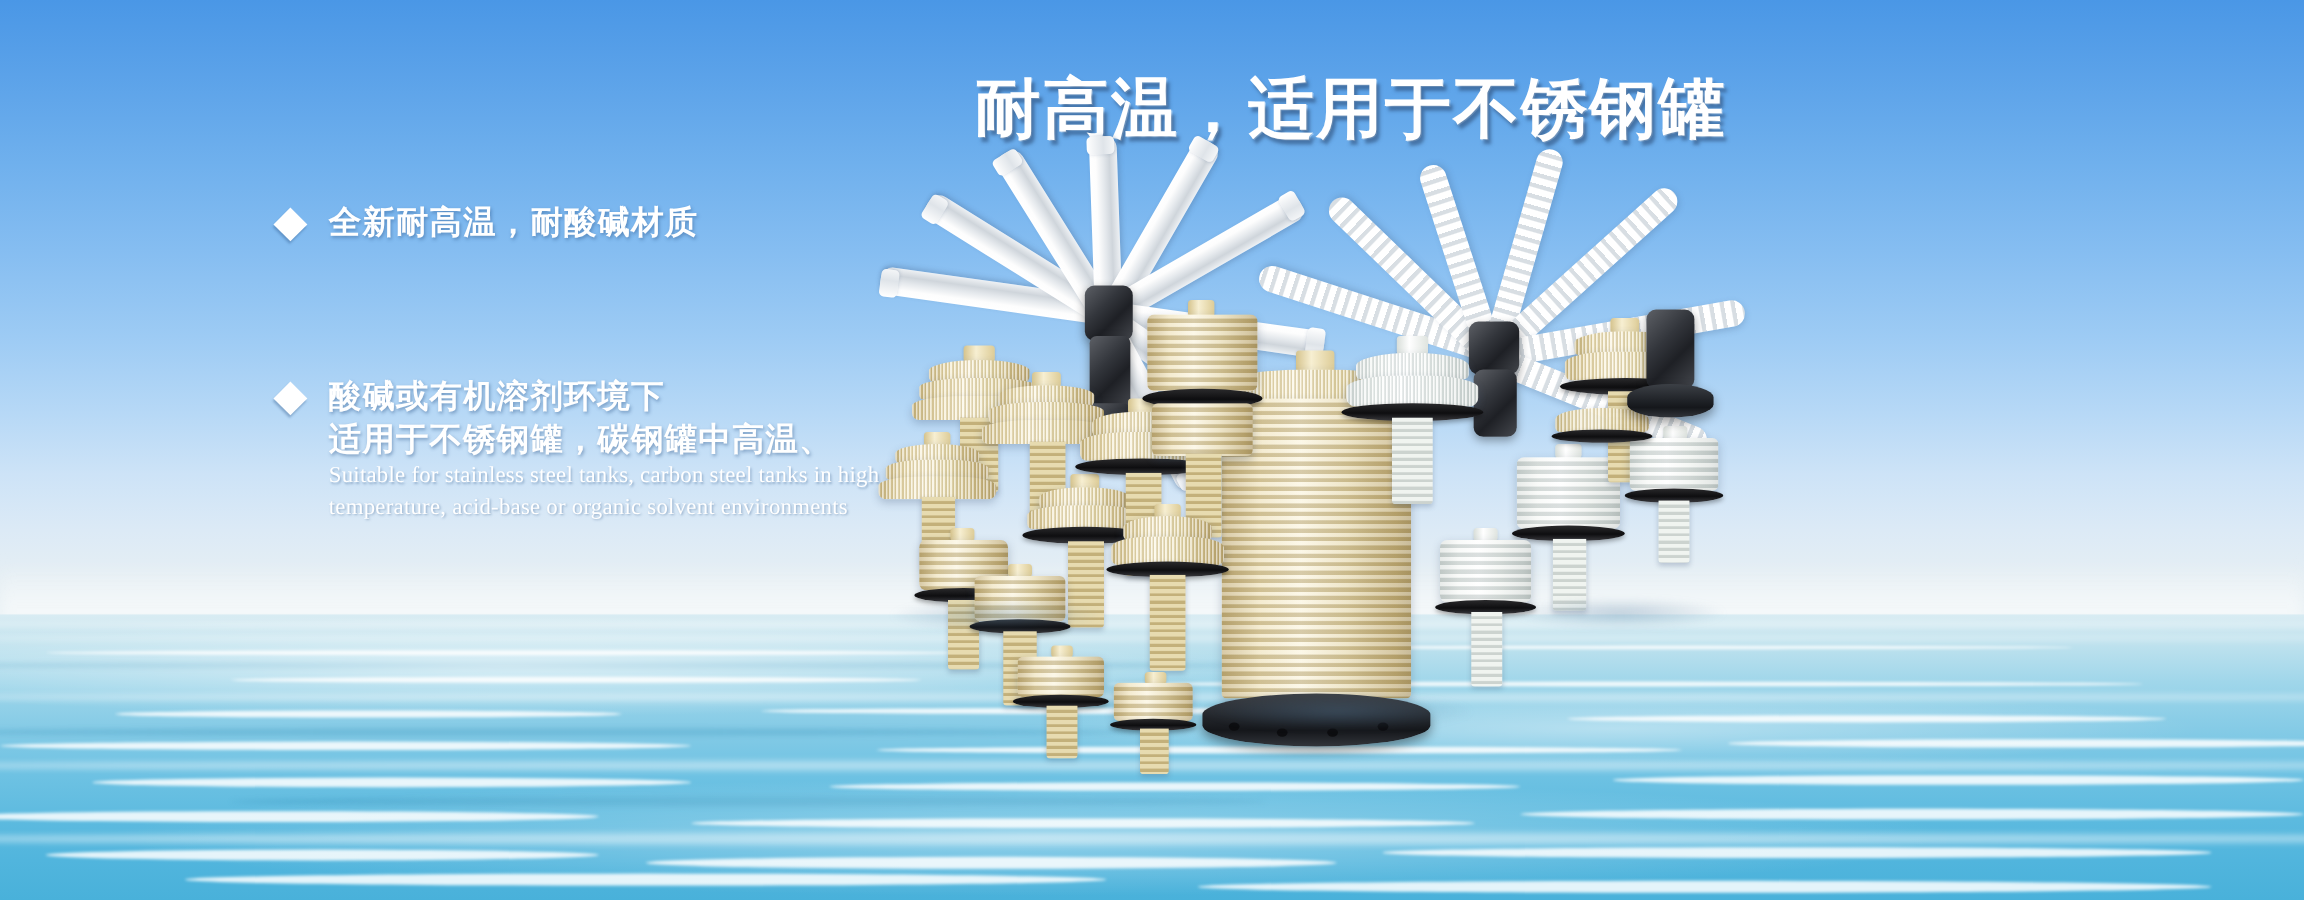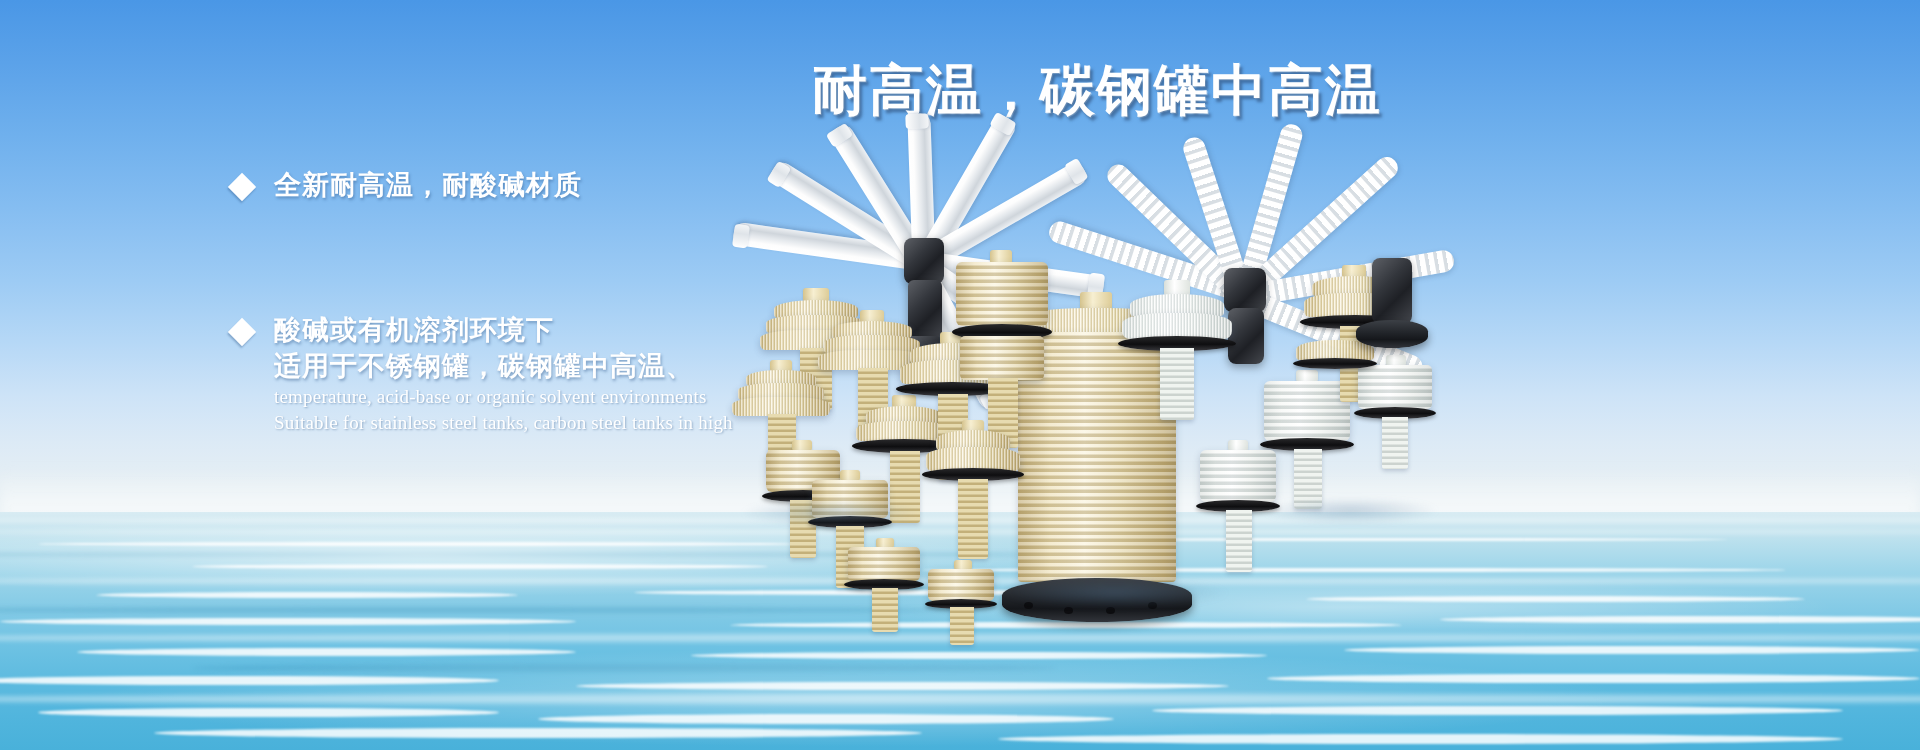--- a/index.html
+++ b/index.html
@@ -259,39 +259,39 @@
     <div class="rip" style="left:66%;top:162px;width:34%;height:9px;"></div>
     <div class="rip soft" style="left:-8%;top:182px;width:120%;height:10px;"></div>
     <div class="rip" style="left:2%;top:196px;width:24%;height:9px;"></div>
     <div class="rip" style="left:28%;top:202px;width:30%;height:10px;"></div>
     <div class="rip" style="left:60%;top:194px;width:36%;height:9px;"></div>
     <div class="rip" style="left:8%;top:216px;width:40%;height:10px;"></div>
     <div class="rip" style="left:52%;top:222px;width:44%;height:10px;"></div>
     <div class="water-sheen"></div>
   </div>
 
-  <div class="title">耐高温，碳钢罐中高温</div>
+  <div class="title">耐高温，适用于不锈钢罐</div>
 
   <div class="feature" id="feature-1">
     <div class="row">
       <div class="diamond"></div>
       <div class="cn">全新耐高温，耐酸碱材质</div>
     </div>
   </div>
 
   <div class="feature" id="feature-2">
     <div class="row">
       <div class="diamond"></div>
       <div class="cn-block">
         <div class="cn" style="margin-left:0;">酸碱或有机溶剂环境下</div>
         <div class="cn" style="margin-left:0;">适用于不锈钢罐，碳钢罐中高温、</div>
       </div>
     </div>
+    <div class="en">Suitable for stainless steel tanks, carbon steel tanks in high</div>
     <div class="en">temperature, acid-base or organic solvent environments</div>
-    <div class="en">Suitable for stainless steel tanks, carbon steel tanks in high</div>
   </div>
 
   <div id="products">
 
     <div class="part">
       <div class="lateral thick" style="left:222px;top:108px;width:190px;transform:rotate(188deg);"></div>
       <div class="lateral thick" style="left:222px;top:110px;width:175px;transform:rotate(212deg);"></div>
       <div class="lateral thick" style="left:222px;top:112px;width:160px;transform:rotate(238deg);"></div>
       <div class="lateral thick" style="left:224px;top:112px;width:150px;transform:rotate(268deg);"></div>
       <div class="lateral thick" style="left:226px;top:110px;width:165px;transform:rotate(300deg);"></div>

